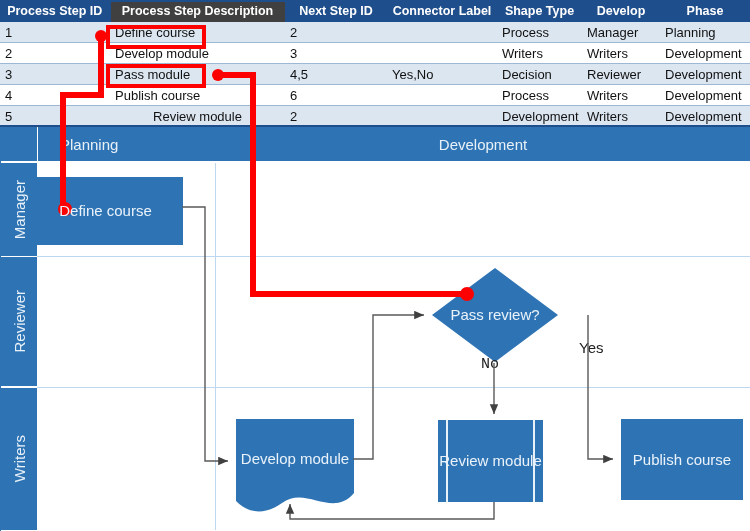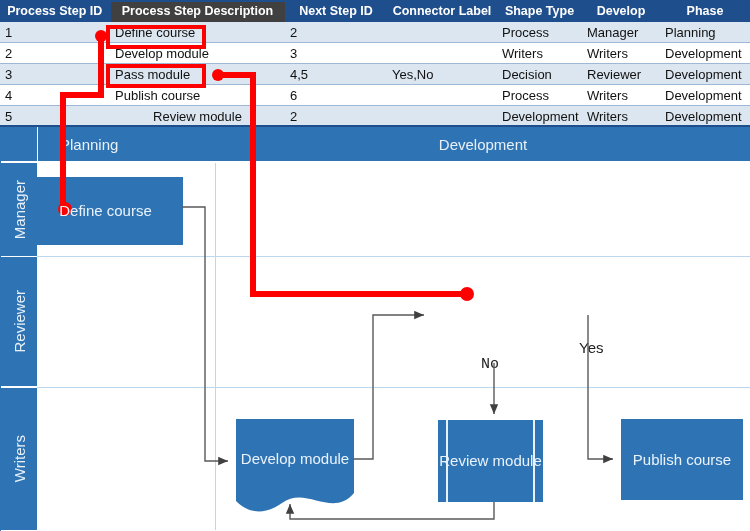--- a/index.html
+++ b/index.html
@@ -152,20 +152,29 @@
 
     <div class="laneDiv" style="left:36px;top:129px;width:713px;"></div>
     <div class="laneDiv" style="left:36px;top:260px;width:713px;"></div>
 
     <div class="phaseDiv" style="left:214px;top:36px;height:367px;"></div>
 
     <div class="shape" style="left:27px;top:50px;width:155px;height:68px;">
       <span class="lbl">Define course</span>
     </div>
 
+    <div style="position:absolute;left:430px;top:140px;width:128px;height:96px;">
+      <svg width="128" height="96" style="position:absolute;left:0;top:0;">
+        <polygon points="64,1 127,48 64,95 1,48" fill="#2E74B5"></polygon>
+      </svg>
+      <div style="position:absolute;left:0;top:0;width:128px;height:96px;display:flex;align-items:center;justify-content:center;
+                  color:#EAF2FA;font-size:15px;line-height:1.15;text-align:center;">
+        <span>Pass review?</span>
+      </div>
+    </div>
 
     <div style="position:absolute;left:235px;top:292px;width:118px;height:94px;">
       <svg width="118" height="94" style="position:absolute;left:0;top:0;">
         <path d="M0,0 L118,0 L118,74 C96,100 70,66 46,84 C28,97 12,94 0,82 Z" fill="#2E74B5"></path>
       </svg>
       <div style="position:absolute;left:0;top:0;width:118px;height:80px;display:flex;align-items:center;justify-content:center;
                   color:#EAF2FA;font-size:15px;line-height:1.2;text-align:center;">
         <span>Develop module</span>
       </div>
     </div>

